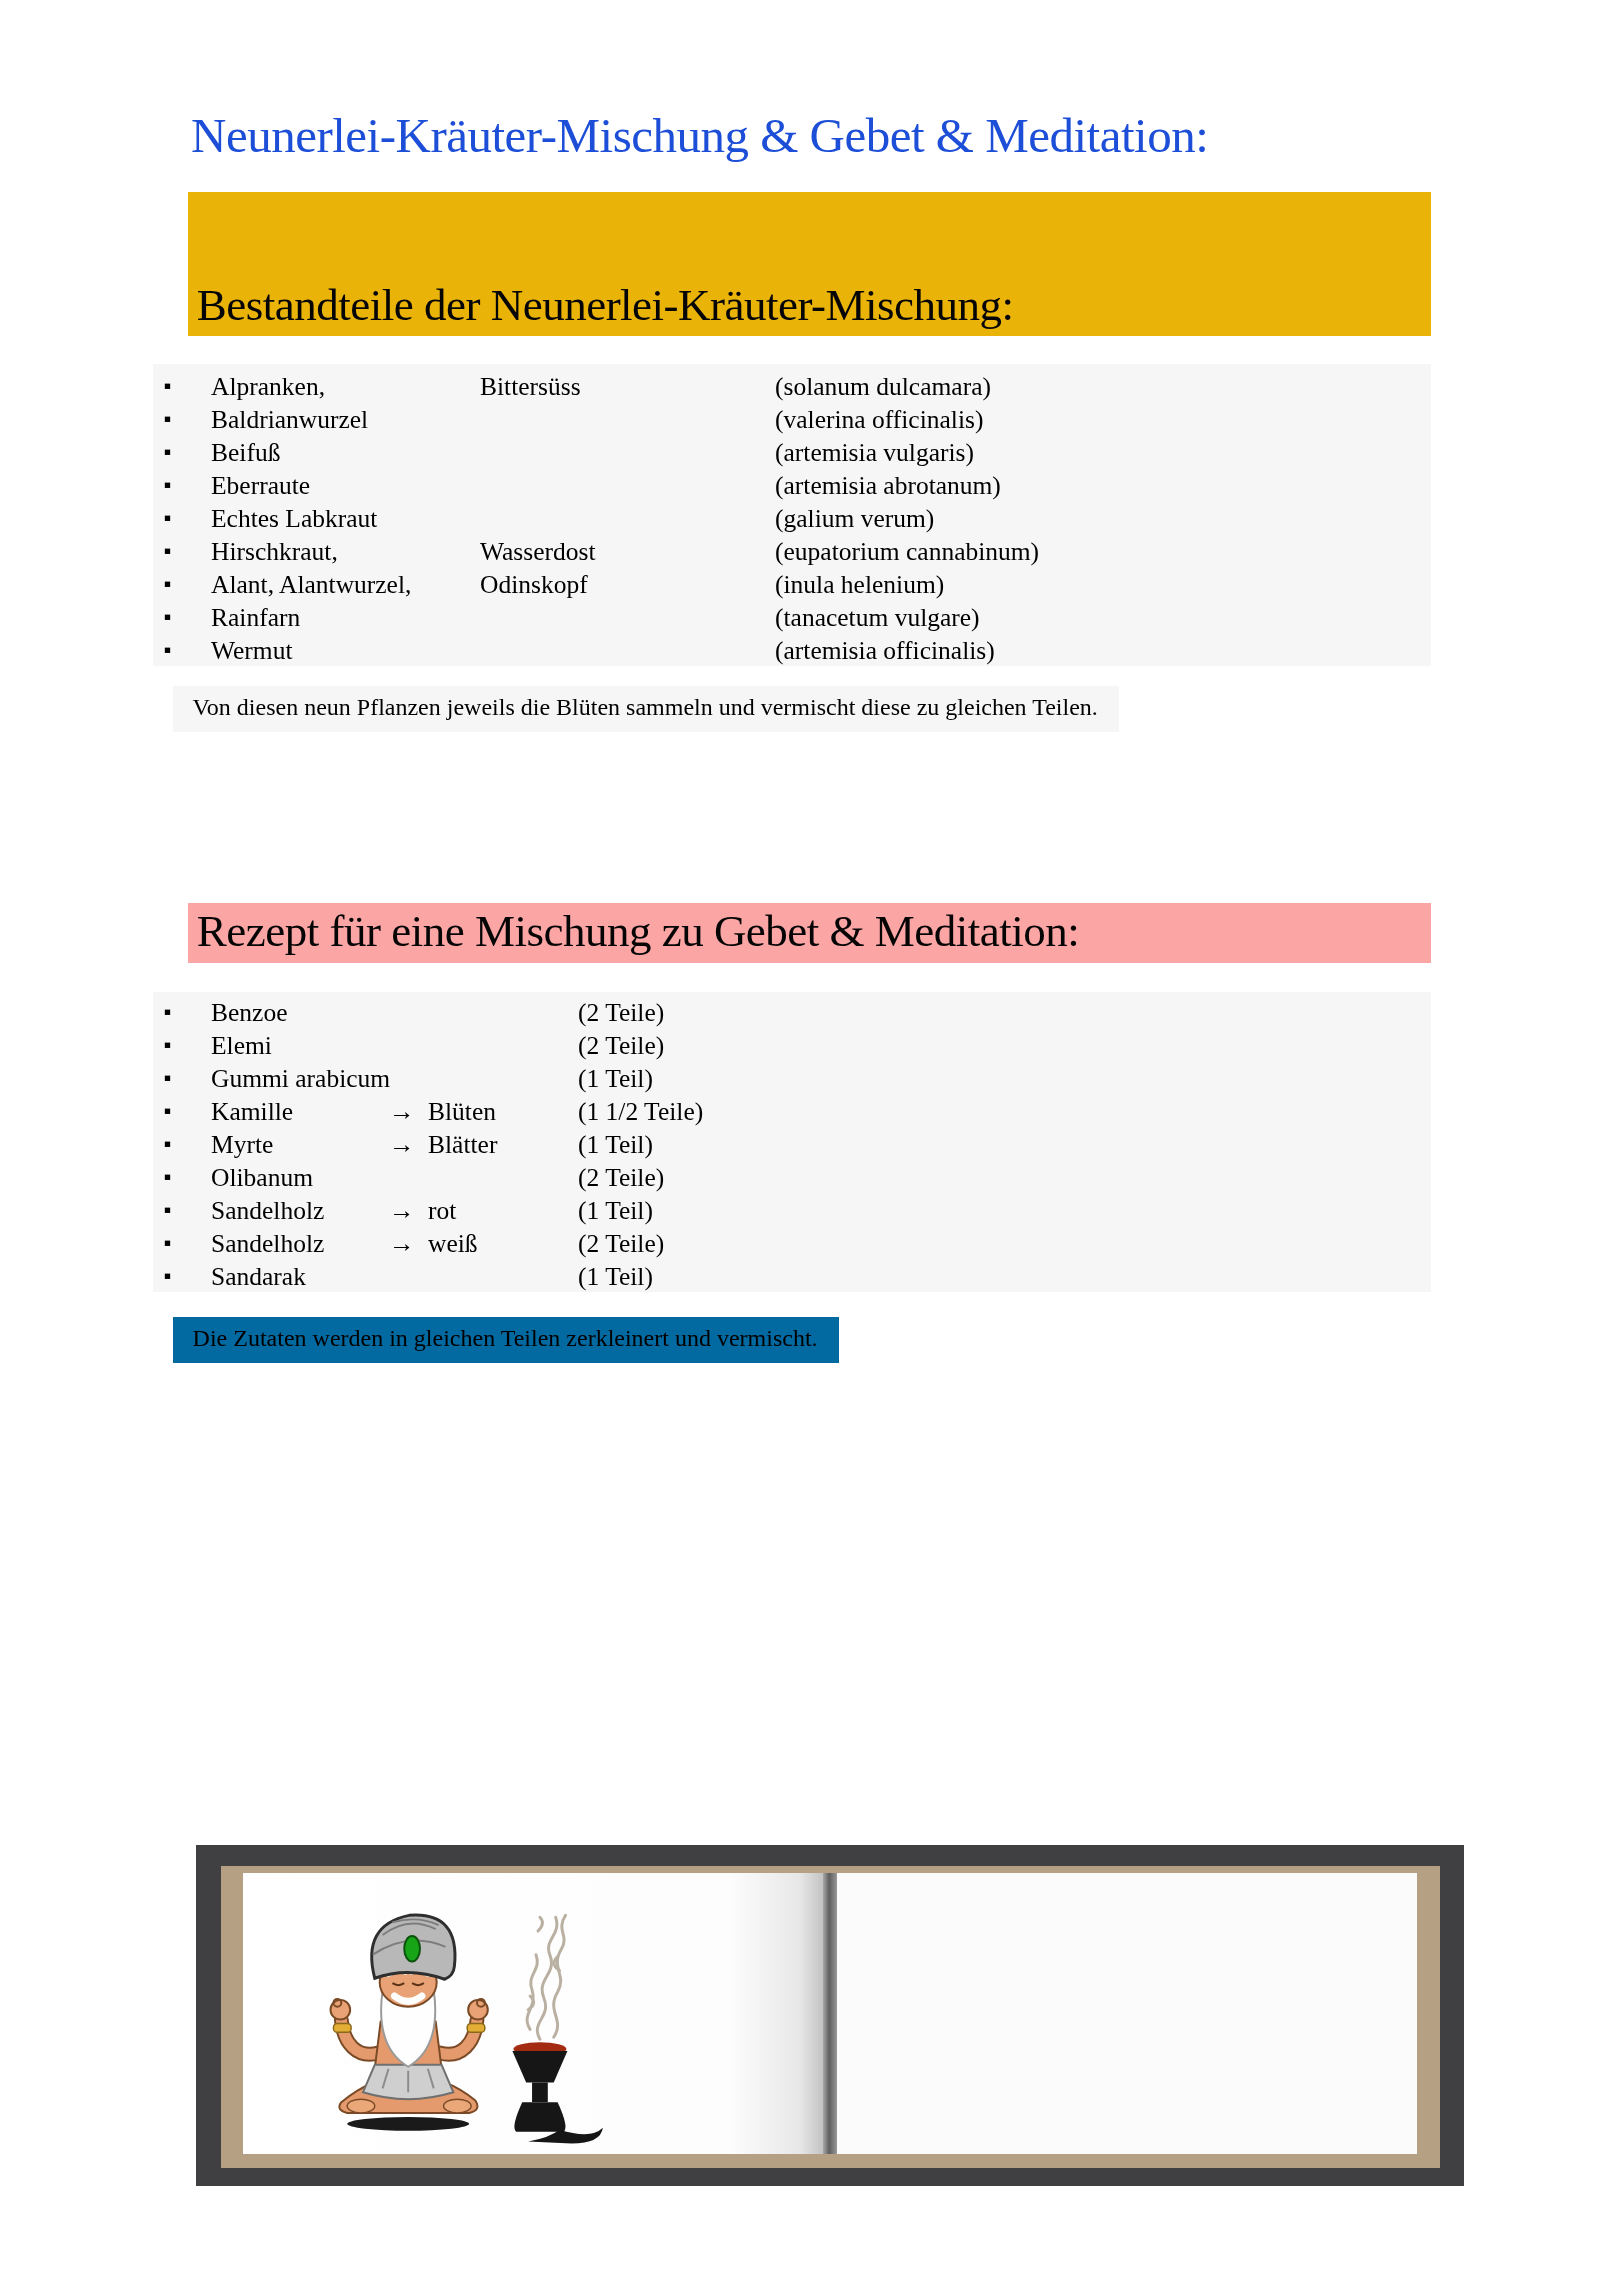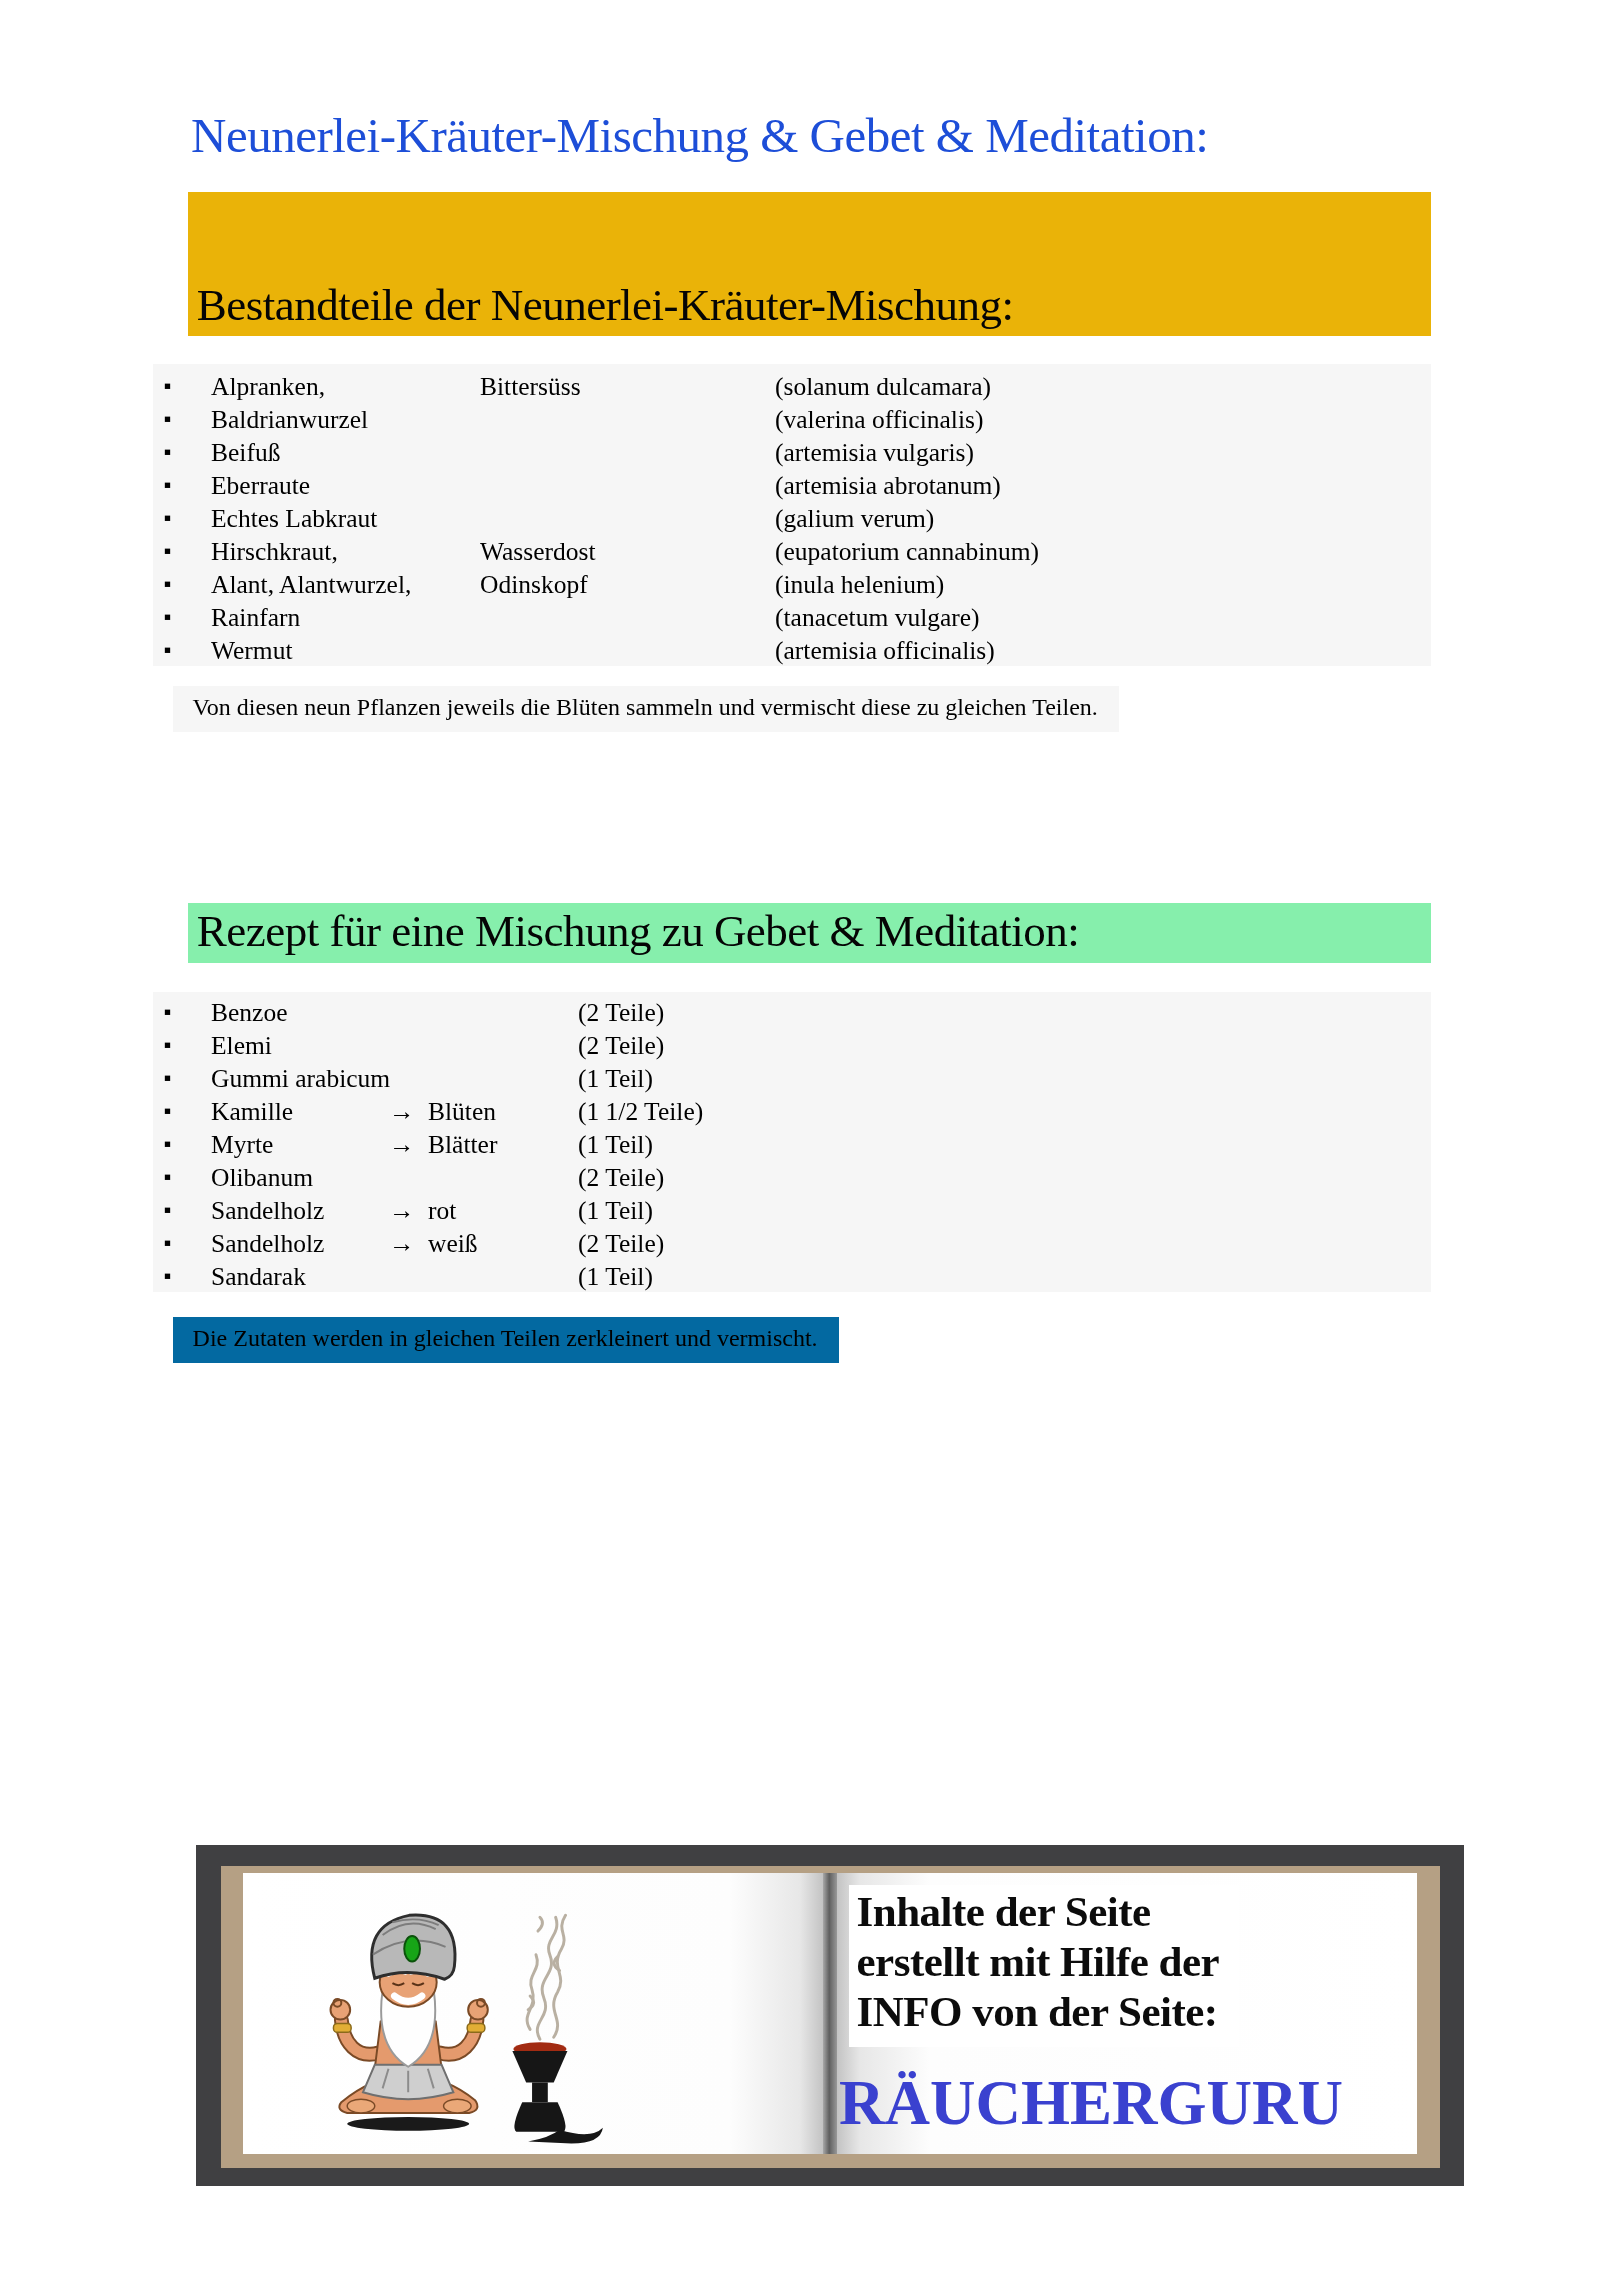--- a/index.html
+++ b/index.html
@@ -133,21 +133,21 @@
     <div class="herb-row">
       <span class="bullet">▪</span>
       <span class="col-name">Wermut</span>
       <span class="l1-alt"></span>
       <span class="l1-latin">(artemisia officinalis)</span>
     </div>
   </div>
 
 <div class="note-band" id="note1" style="background: rgb(246, 246, 246);">Von diesen neun Pflanzen jeweils die Blüten sammeln und vermischt diese zu gleichen Teilen.</div>
 
-<div class="band" id="band-header2" style="background: #86efac;">
+<div class="band" id="band-header2" style="background: #fca5a5;">
   <div class="section-heading">Rezept für eine Mischung zu Gebet &amp; Meditation:</div>
 </div>
 
 <div class="band" id="band-list2" style="background: rgb(246, 246, 246);">
 
     <div class="herb-row">
       <span class="bullet">▪</span>
       <span class="col-name">Benzoe</span>
       <span class="l2-arrow"></span>
       <span class="l2-part"></span>
@@ -280,28 +280,17 @@
             <path d="M274 180 L 330 180 L 316 212 L 288 212 Z" fill="#161616"></path>
             <rect x="294" y="212" width="16" height="20" fill="#161616"></rect>
             <path d="M284 232 Q 272 258 278 262 L 326 262 Q 332 258 320 232 Z" fill="#161616"></path>
             <path d="M322 260 Q 354 270 366 258 Q 364 274 334 274 L 290 272 Q 312 268 322 260 Z" fill="#161616"></path>
           </g>
         </svg>
       </div>
 
       <div class="spine"></div>
 
-      <div class="page-right">
-        <div class="credit-block">
-
-            <div>Inhalte der Seite</div>
-
-            <div>erstellt mit Hilfe der</div>
-
-            <div>INFO von der Seite:</div>
-          </div>
-        <div class="brand-text" style="color: rgb(58, 65, 207);">RÄUCHERGURU</div>
-      </div>
 
     </div>
   </div>
 </div>
 
 
 </body></html>

